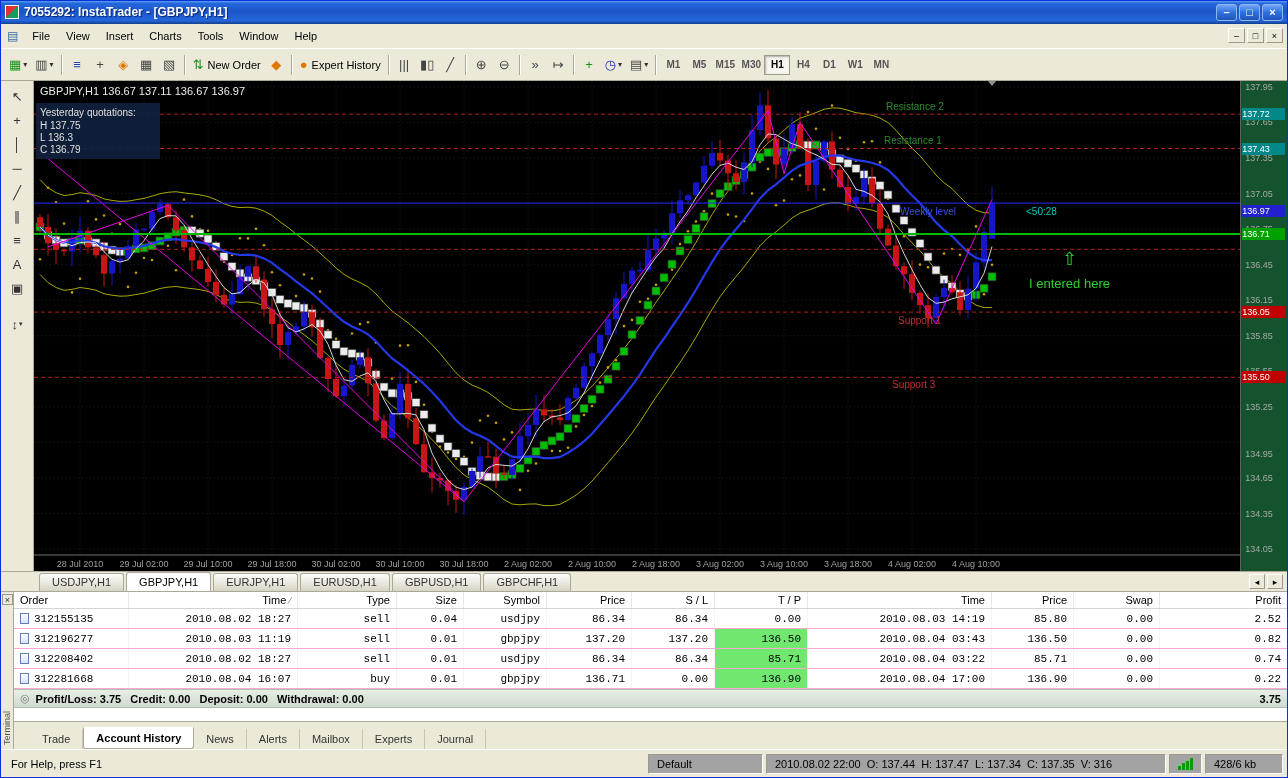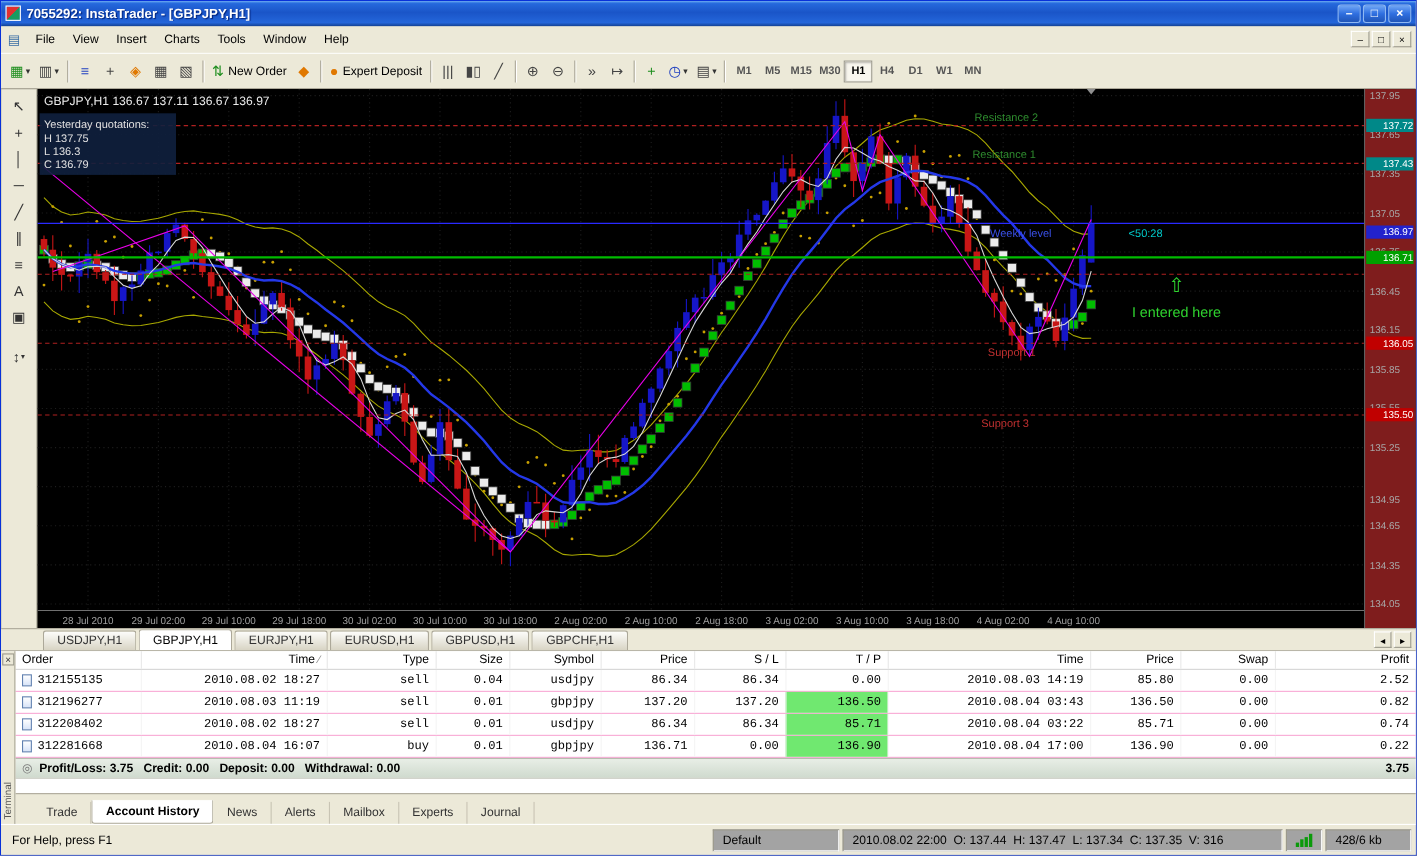--- a/index.html
+++ b/index.html
@@ -40,23 +40,23 @@
   .g { color:#1E8E1E; } .o { color:#E07800; } .b { color:#2040C0; }
 
   
   .chartrow { height:490px; display:flex; background:#000; }
   .drawtools { width:34px; background:#ECE9D8; border-right:1px solid #ACA899; display:flex; flex-direction:column; align-items:center; padding-top:3px; }
   .dtbtn { width:26px; height:24px; display:flex; align-items:center; justify-content:center; font-size:13px; color:#333; border:1px solid transparent; }
   .dtbtn .caret { font-size:7px; margin-left:1px; }
   .dtgap { height:12px; }
   .chartmain { width:1206px; height:490px; position:relative; }
   .chartmain svg { display:block; }
-  .priceaxis { width:48px; height:490px; background:#7f1d1d; border-left:1px solid #606060; position:relative; font-size:9px; color:#A8A8A8; }
+  .priceaxis { width:48px; height:490px; background:#14532d; border-left:1px solid #606060; position:relative; font-size:9px; color:#A8A8A8; }
   .axlabel { position:absolute; left:4px; }
-  .axbadge { position:absolute; left:1px; right:2px; height:12px; line-height:12px; padding-left:15px; color:#fff; }
+  .axbadge { position:absolute; left:1px; right:2px; height:12px; line-height:12px; padding-left:0; color:#fff; }
 
   
   .charttabs { height:20px; background:#ECE9D8; border-top:1px solid #ACA899; display:flex; align-items:flex-end; padding-left:38px; position:relative; }
   .ctab { padding:2px 12px 3px; margin-right:2px; font-size:11px; color:#333;
     background:linear-gradient(#FDFDFB,#D8D4C4); border:1px solid #ACA899; border-bottom:none; border-radius:3px 3px 0 0; }
   .ctab.active { background:#FFFFFF; color:#000; padding-top:3px; }
   .tabscroll { position:absolute; right:4px; bottom:2px; display:flex; gap:2px; }
   .tabscroll span { width:16px; height:15px; display:flex; align-items:center; justify-content:center; font-size:9px;
     background:#ECE9D8; border:1px solid; border-color:#fff #9C9A8C #9C9A8C #fff; }
 
@@ -157,21 +157,21 @@
     <span class="tbtn">
         <span class="g">⇅</span>
         <span class="lbl">New Order</span>
       </span>
     <span class="tbtn">
         <span class="o">◆</span>
       </span>
     <span class="tsep"></span>
     <span class="tbtn">
         <span class="o">●</span>
-        <span class="lbl">Expert Deposit</span>
+        <span class="lbl">Expert History</span>
       </span>
     <span class="tsep"></span>
     <span class="tbtn">
         <span>|||</span>
       </span>
     <span class="tbtn">
         <span>▮▯</span>
       </span>
     <span class="tbtn">
         <span>╱</span>

